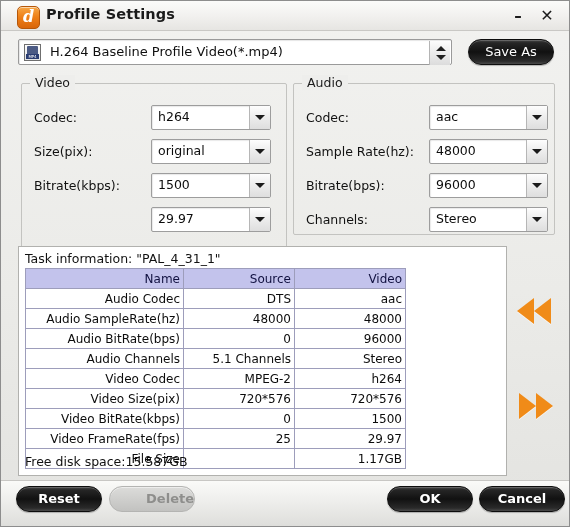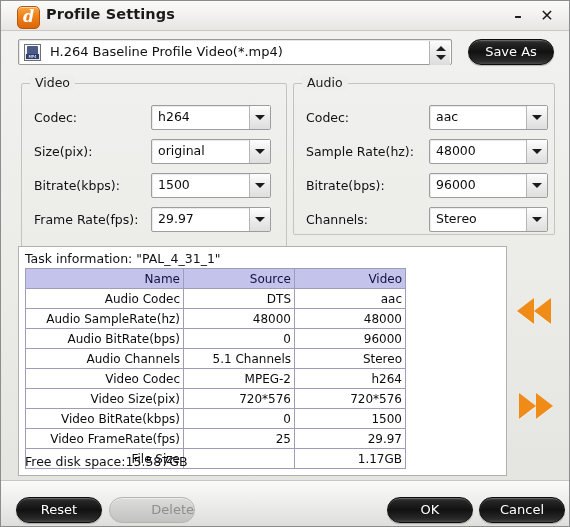--- a/index.html
+++ b/index.html
@@ -291,24 +291,25 @@
   .bottombar {
     position: absolute;
     left: 0; bottom: 0;
     width: 568px; height: 46px;
     background: linear-gradient(to bottom, #fafaf8 0%, #eeeeec 45%, #dededb 100%);
     border-top: 1px solid #c8c7c4;
     box-sizing: border-box;
   }
   .bb-btn {
     position: absolute;
-    top: 16px;
+    top: 5px;
     height: 26px;
     line-height: 24px;
     width: 86px;
+    font-weight: bold;
   }
   .btn-reset  { left: 15px; }
   .btn-delete {
     left: 108px;
     background: linear-gradient(to bottom, #dcdcda 0%, #cfcfcd 50%, #c2c2c0 100%);
     border: 1px solid #b4b4b2;
     border-radius: 13px;
     color: #8e8e8c;
     font-size: 13px;
     text-align: right;
@@ -347,21 +348,20 @@
     </div>
     <div class="btn-dark save-as">Save As</div>
   </div>
 
   <div class="groupbox gb-video">
     <div class="gb-title">Video</div>
 
     <div class="fld-label" style="left:12px; top:26px;">Codec:</div>
     <div class="fld-label" style="left:12px; top:60px;">Size(pix):</div>
     <div class="fld-label" style="left:12px; top:94px;">Bitrate(kbps):</div>
-    <div class="fld-label" style="left:12px; top:128px;">Frame Rate(fps):</div>
 
     <div class="combo" style="left:129px; top:21px; width:120px;">
       <div class="cval">h264</div>
       <div class="carrow-box">
           <div class="carrow"></div>
         </div>
     </div>
     <div class="combo" style="left:129px; top:55px; width:120px;text-align:right;">
       <div class="cval">original</div>
       <div class="carrow-box">

